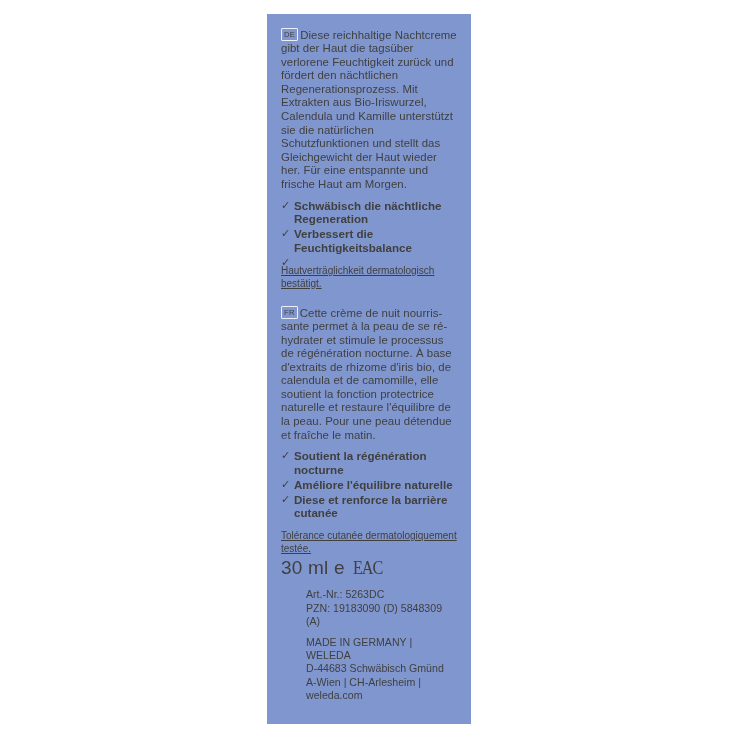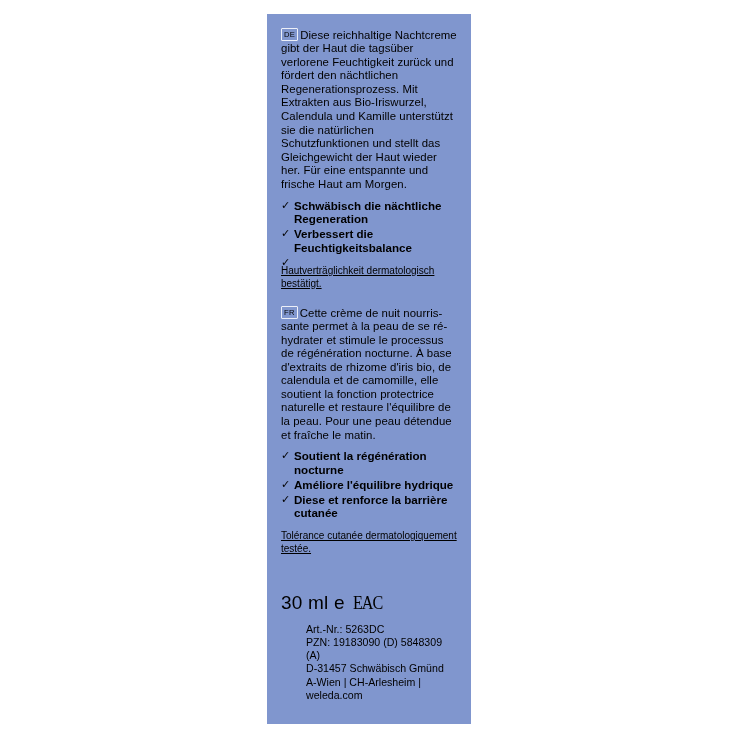--- a/index.html
+++ b/index.html
@@ -19,21 +19,21 @@
     height: 738px;
     background: #ffffff;
   }
   .package {
     position: absolute;
     left: 267px;
     top: 14px;
     width: 204px;
     height: 710px;
     background: #8096ce;
-    color: #000000;
+    color: #404040;
     box-sizing: border-box;
     padding: 14px 14px 0 14px;
     overflow: hidden;
   }
   .lang-block {
     font-size: 11.4px;
     line-height: 13.6px;
     letter-spacing: 0.05px;
     text-align: left;
   }
@@ -146,35 +146,36 @@
       <span class="lang-tag">FR</span><span class="body-text">Cette crème de nuit nourris­sante permet à la peau de se ré­hydrater et stimule le processus de régénération nocturne. À base d'extraits de rhizome d'iris bio, de calendula et de camomille, elle soutient la fonction protectrice naturelle et restaure l'équilibre de la peau. Pour une peau détendue et fraîche le matin.</span>
     </div>
 
     <ul class="bullets">
       <li class="bullet">
         <span class="check">✓</span>
         <span>Soutient la régénération nocturne</span>
       </li>
       <li class="bullet">
         <span class="check">✓</span>
-        <span>Améliore l'équilibre hydrique</span>
+        <span>Améliore l'équilibre naturelle</span>
       </li>
       <li class="bullet">
         <span class="check">✓</span>
         <span>Diese et renforce la barrière cutanée</span>
       </li>
     </ul>
 
     <div class="note">Tolérance cutanée dermatologique­ment testée.</div>
 
     <div class="footer">
       <div class="volume-row">
         <span class="volume">30 ml e</span>
         <span class="eac">EAC</span>
       </div>
       <div class="small-lines">Art.-Nr.: 5263DC</div>
       <div class="small-lines">PZN: 19183090 (D) 5848309 (A)</div>
-      <div class="small-lines u">D-31457 Schwäbisch Gmünd</div>
+      <div class="small-lines made-block">MADE IN GERMANY | WELEDA</div>
+      <div class="small-lines u">D-44683 Schwäbisch Gmünd</div>
       <div class="small-lines">A-Wien | CH-Arlesheim | weleda.com</div>
     </div>
 
   </div>
 </div>
 
 </body></html>

